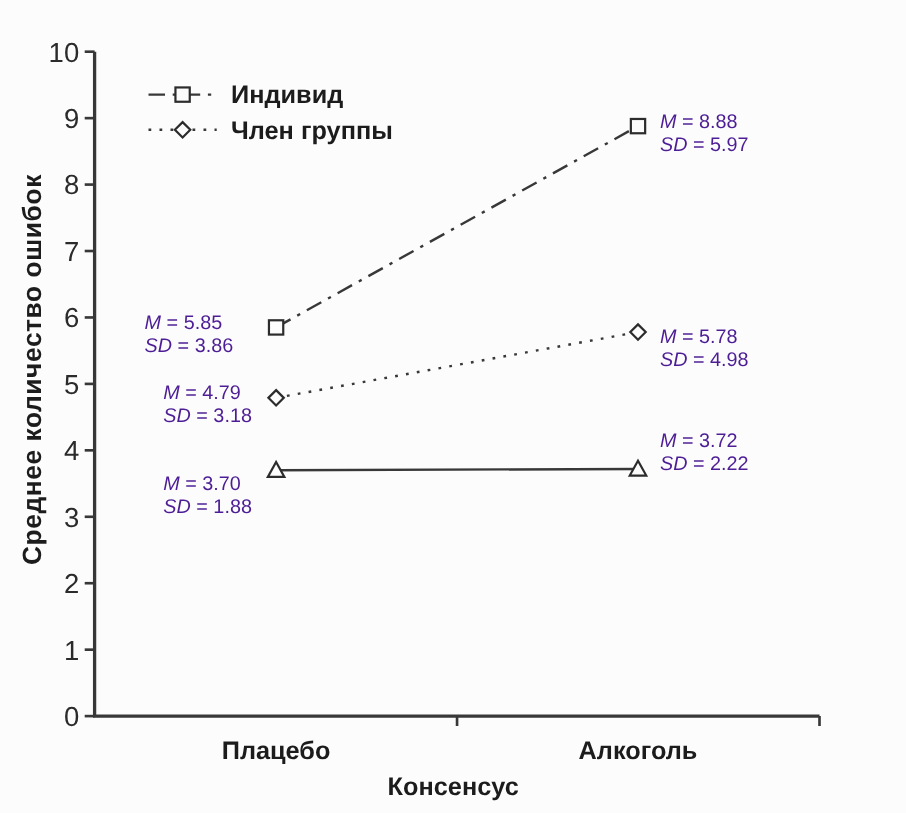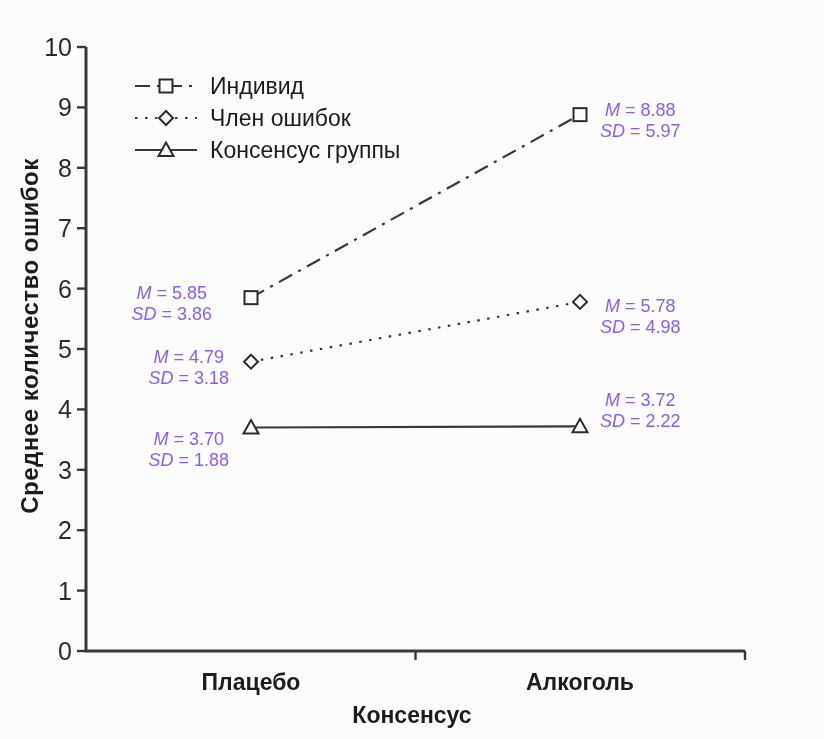--- a/index.html
+++ b/index.html
@@ -30,24 +30,24 @@
     white-space:nowrap;font-size:24px;font-weight:bold;letter-spacing:0.5px;
   }
   .xlabel{
     position:absolute;left:412px;top:702px;
     transform:translateX(-50%);
     font-size:23px;font-weight:bold;
   }
   .legend{position:absolute;left:134px;top:70px;}
   .lg-item{display:flex;align-items:center;height:32px;}
   .lg-sample{width:64px;height:24px;flex:0 0 64px;}
-  .lg-label{margin-left:12px;font-size:23px;font-weight:normal;white-space:nowrap;}
+  .lg-label{margin-left:12px;font-size:23px;font-weight:bold;white-space:nowrap;}
   .ann{
     position:absolute;font-size:18px;line-height:21px;
-    text-align:center;white-space:nowrap;color:#8b5cf6;
+    white-space:nowrap;color:#4c1d95;
   }
   .ann i{font-style:italic;}
 </style>
 </head>
 <body style="--bg: #fcfcfc; --line: #383838; --text: #1c1c1c;">
 
 <div class="figure">
   <svg id="chart-svg" viewBox="0 0 824 739">
       <path d="M 86 47 V 651 H 745" class="axis"></path>
       <line x1="77" y1="651" x2="86" y2="651" class="tickmark"></line>
@@ -94,28 +94,21 @@
           <line x1="1" y1="12" x2="63" y2="12" class="series" stroke-dasharray="15 7 3 7"></line>
           <rect x="25.5" y="5.5" width="13" height="13" class="mk"></rect>
         </svg>
         <span class="lg-label">Индивид</span>
       </div>
       <div class="lg-item">
         <svg class="lg-sample" viewBox="0 0 64 24">
           <line x1="1" y1="12" x2="63" y2="12" class="series" stroke-dasharray="2.5 7.5"></line>
           <path d="M 32 5 L 39 12 L 32 19 L 25 12 Z" class="mk"></path>
         </svg>
-        <span class="lg-label">Член ошибок</span>
-      </div>
-      <div class="lg-item">
-        <svg class="lg-sample" viewBox="0 0 64 24">
-          <line x1="1" y1="12" x2="63" y2="12" class="series"></line>
-          <path d="M 32 4.5 L 39.5 18 L 24.5 18 Z" class="mk"></path>
-        </svg>
-        <span class="lg-label">Консенсус группы</span>
+        <span class="lg-label">Член группы</span>
       </div>
     </div>
   <div id="annotations">
       <div class="ann" style="top: 282.66px; right: 612px;">
         <div><i>M</i> = 5.85</div>
         <div><i>SD</i> = 3.86</div>
       </div>
       <div class="ann" style="top: 99.648px; left: 600px;">
         <div><i>M</i> = 8.88</div>
         <div><i>SD</i> = 5.97</div>

